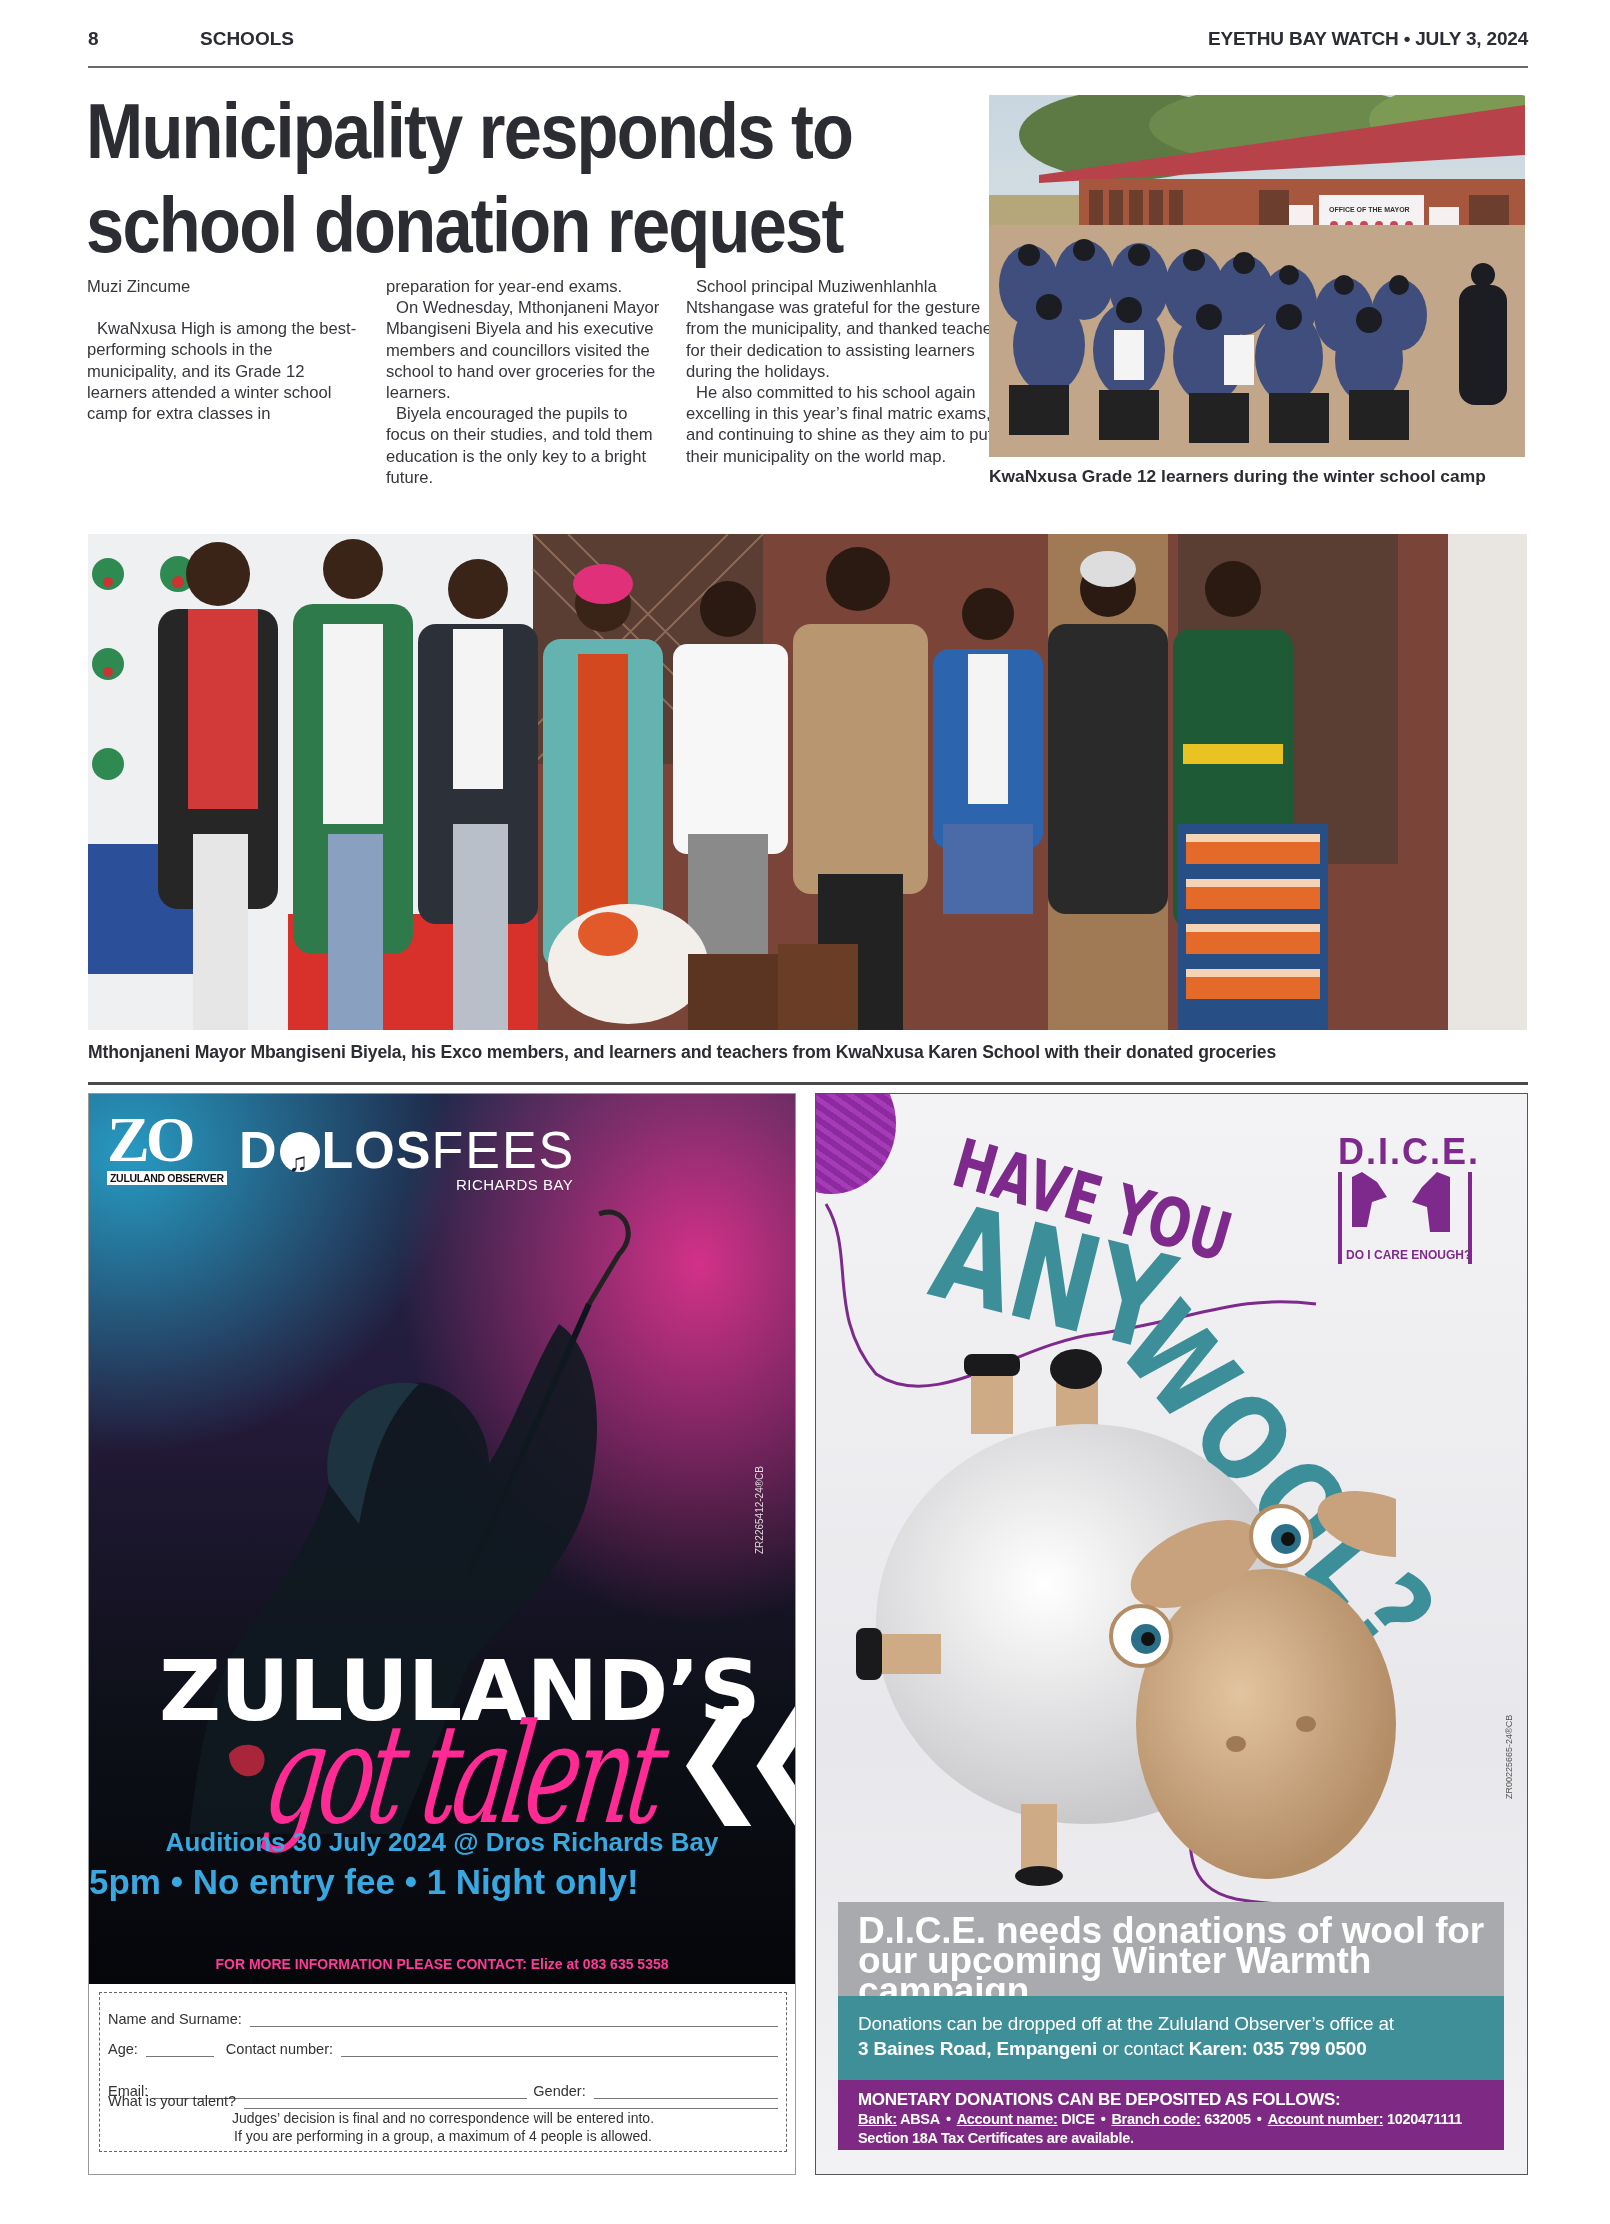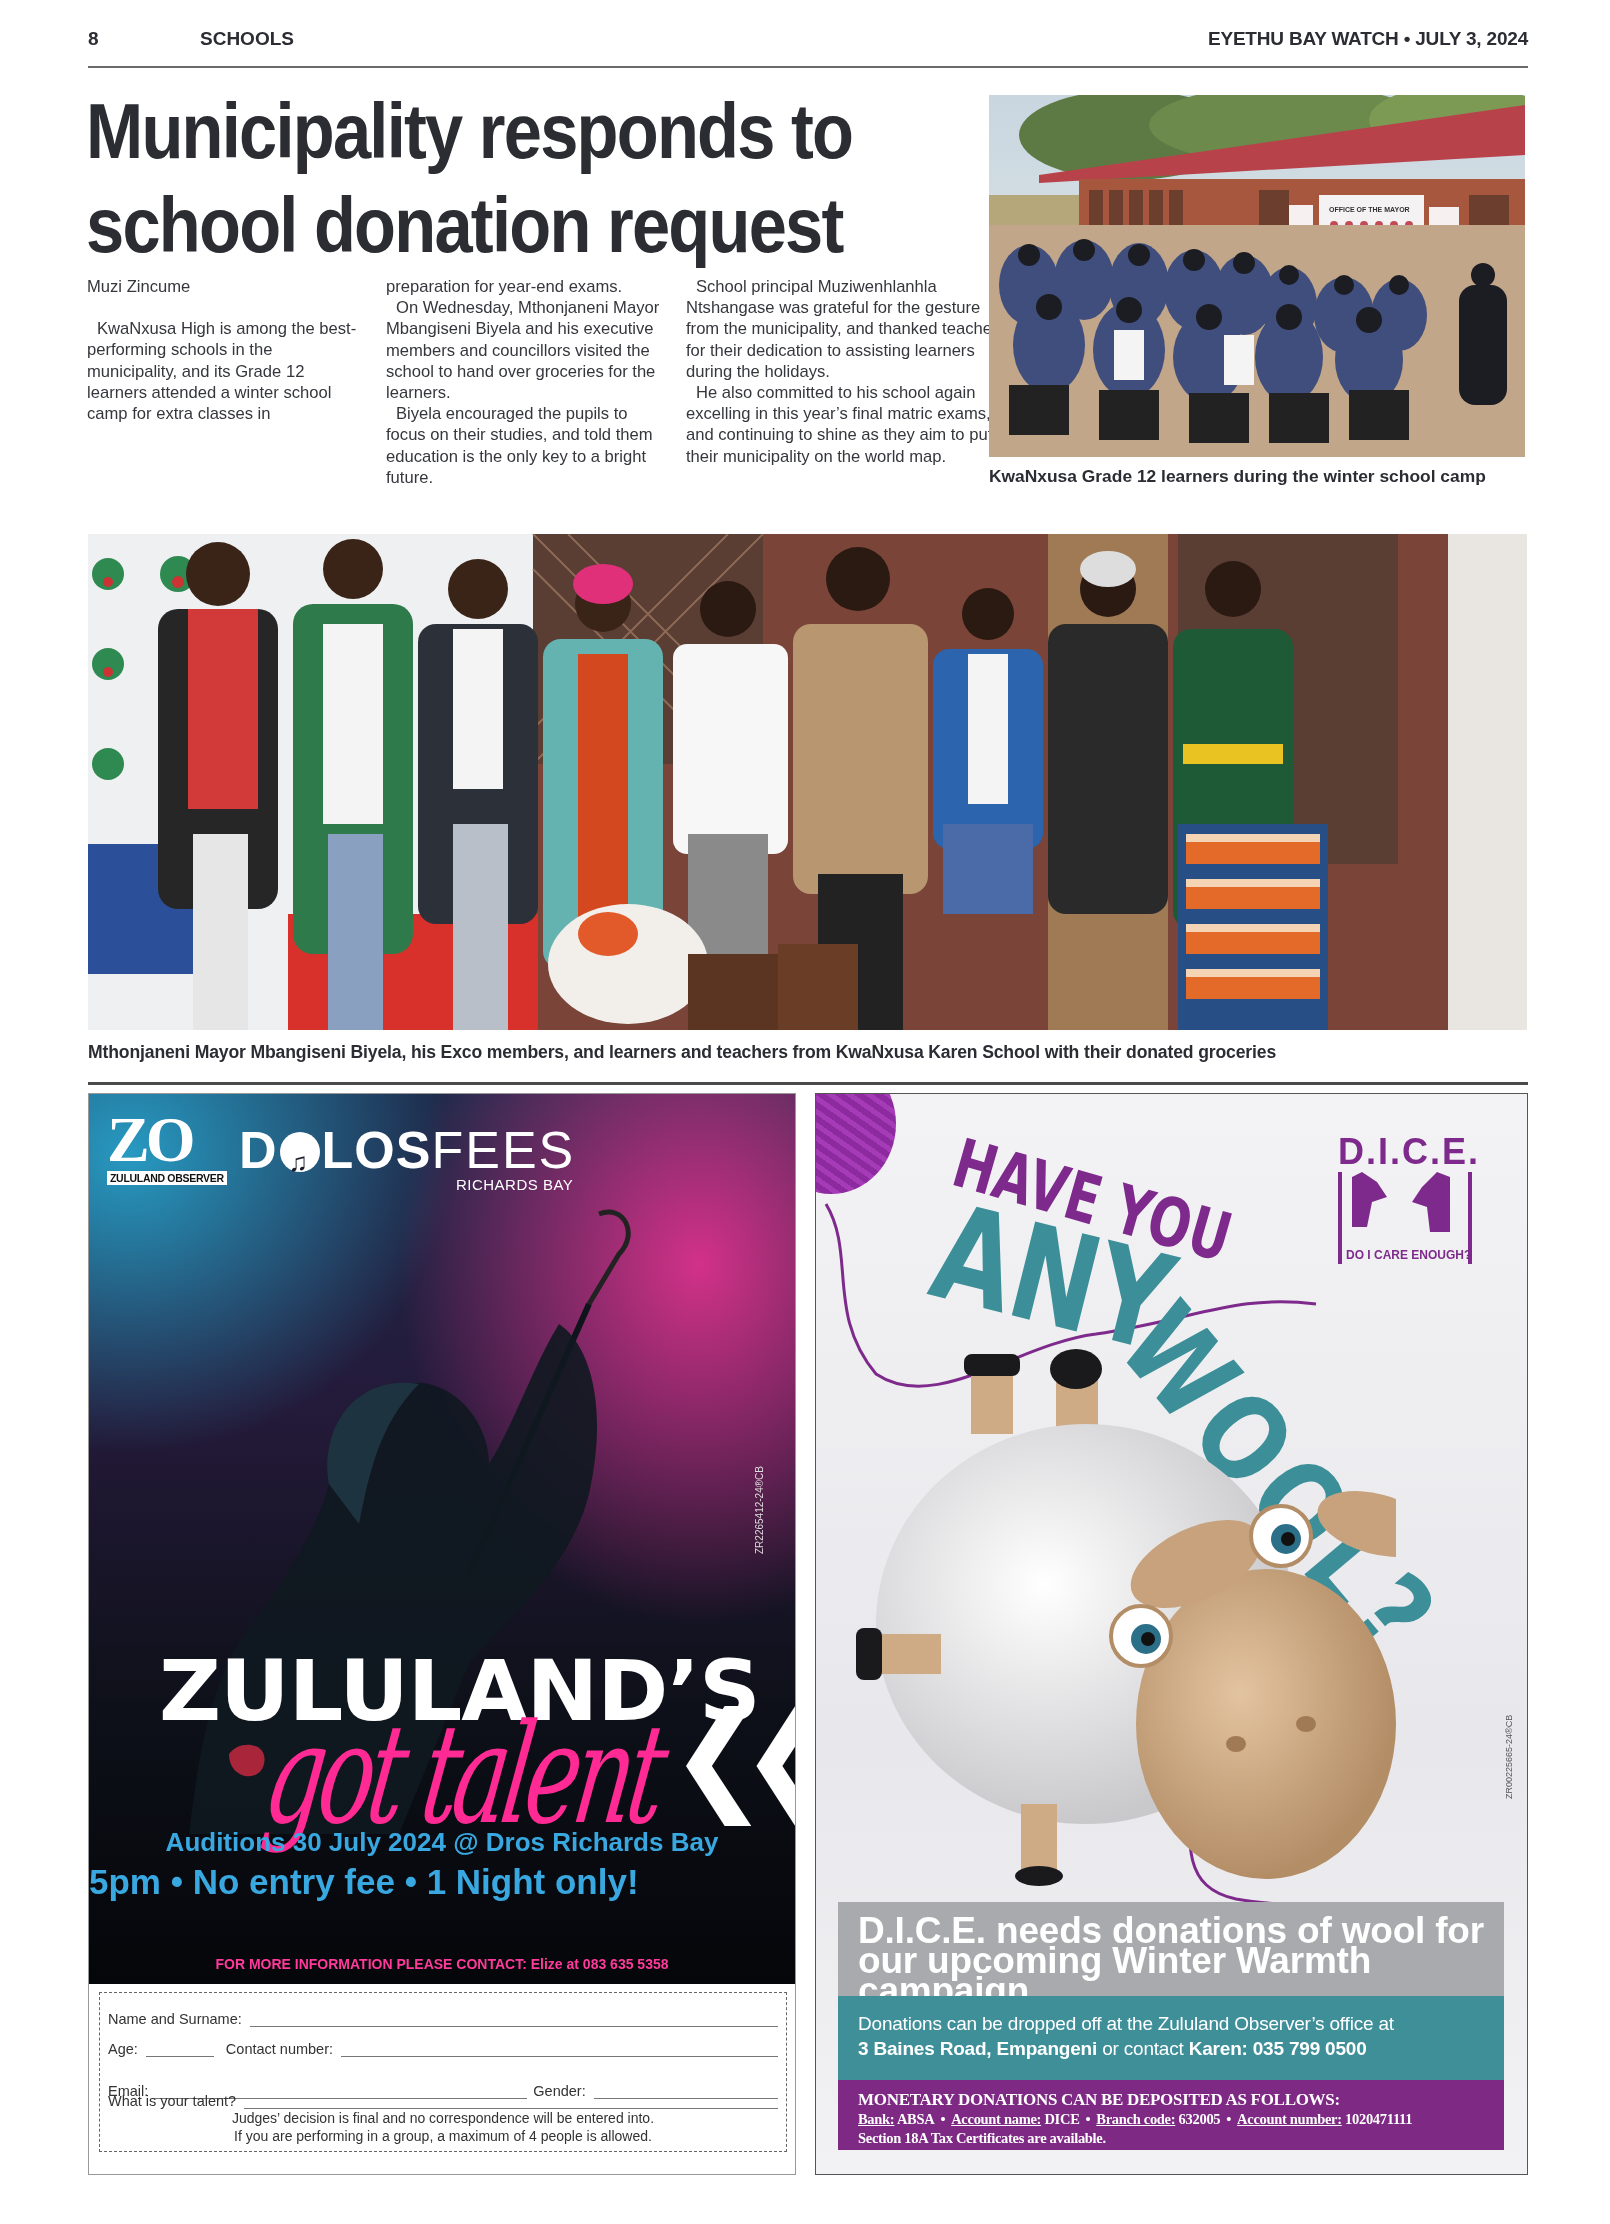--- a/index.html
+++ b/index.html
@@ -76,21 +76,21 @@
     .dice-name { font-size: 36px; font-weight: bold; letter-spacing: 2px; line-height: 36px; }
     .dice-box { margin-top: 2px; width: 126px; height: 92px; border-left: 4px solid #7e2a8c; border-right: 4px solid #7e2a8c; position: relative; }
     .dice-tag { position: absolute; left: 4px; bottom: 2px; font-size: 12px; font-weight: bold; white-space: nowrap; text-align: center; }
     .sheep { position: absolute; left: 20px; top: 170px; width: 560px; height: 720px; }
     .ref2v { position: absolute; left: 688px; top: 705px; font-size: 9px; color: #555; transform: rotate(-90deg); transform-origin: left top; white-space: nowrap; }
     .band-grey { position: absolute; left: 22px; top: 808px; width: 666px; height: 94px; background: #a9aaad; }
     .band-grey-text { position: absolute; left: 20px; top: 14px; font-size: 37px; line-height: 30px; font-weight: bold; color: #fff; letter-spacing: -0.2px; }
     .band-teal { position: absolute; left: 22px; top: 902px; width: 666px; height: 84px; background: #3f8f99; }
     .band-teal-text { position: absolute; left: 20px; top: 15px; font-size: 19px; line-height: 25px; font-weight: bold; color: #fff; letter-spacing: -0.2px; }
     .band-teal-text .light { font-weight: normal; }
-    .band-purple { position: absolute; left: 22px; top: 986px; width: 666px; height: 70px; background: #7e2a85; font-family: Liberation Serif, serif; }
+    .band-purple { position: absolute; left: 22px; top: 986px; width: 666px; height: 70px; background: #7e2a85; }
     .band-purple-h { position: absolute; left: 20px; top: 10px; font-size: 17px; font-weight: bold; color: #fff; letter-spacing: -0.3px; }
     .band-purple-b { position: absolute; left: 20px; top: 30px; font-size: 14.5px; line-height: 19px; font-weight: bold; color: #fff; letter-spacing: -0.3px; white-space: nowrap; }
     .band-purple-b u { font-weight: bold; }
     .sep { margin: 0 6px; }
   </style>
 </head>
 <body>
 
 <div class="page-header">
   <span class="page-num">8</span>

